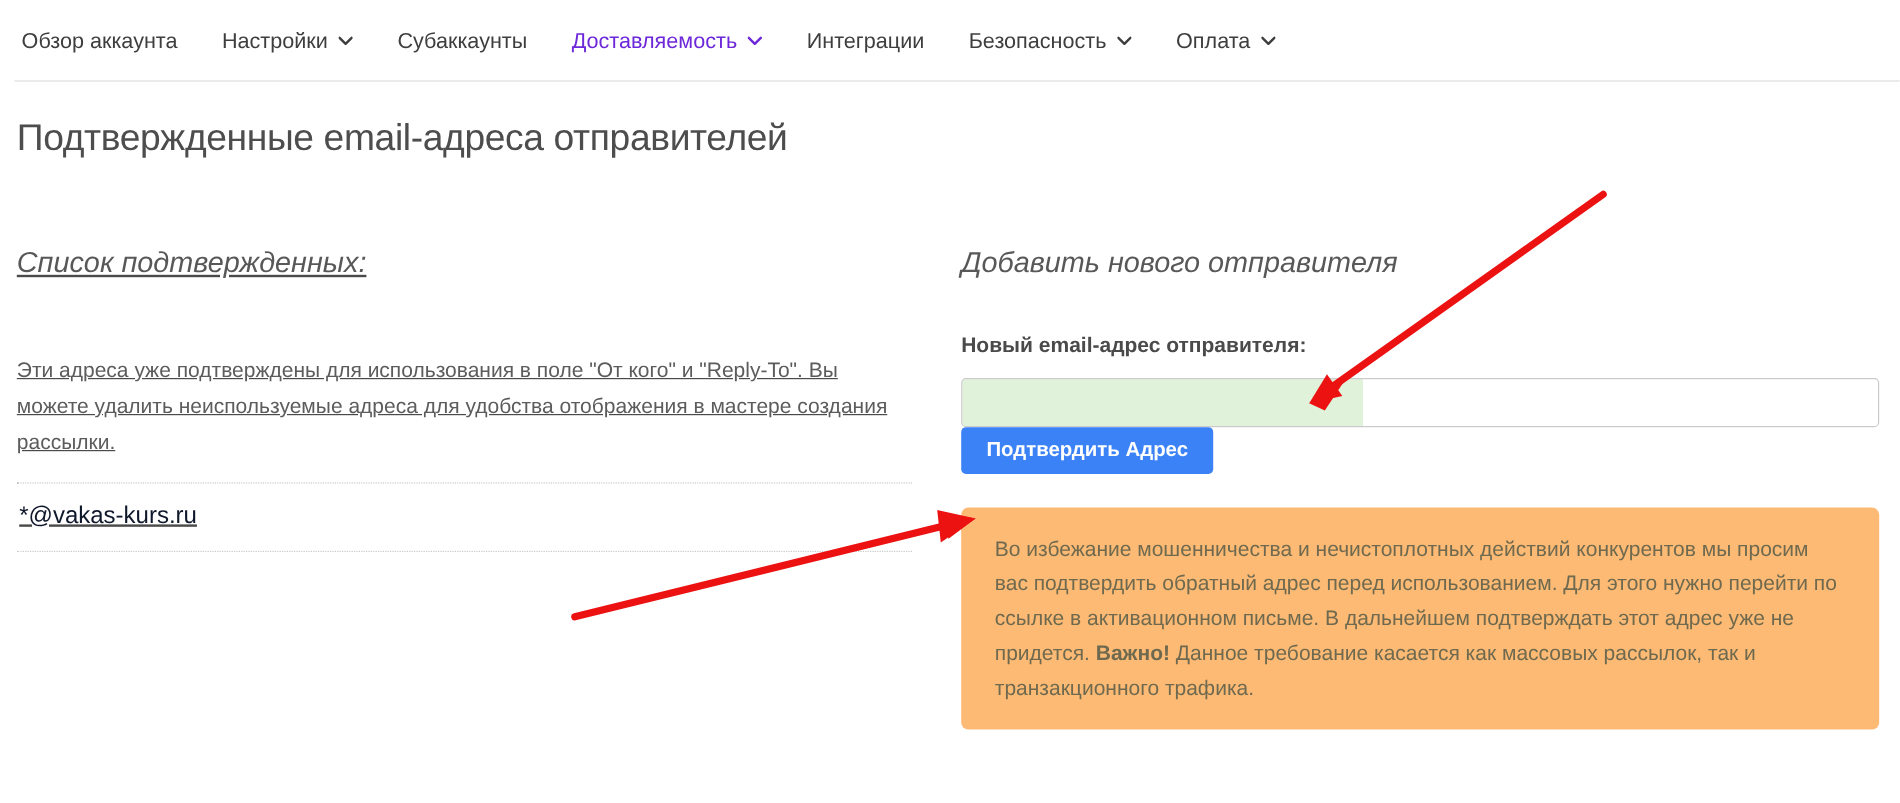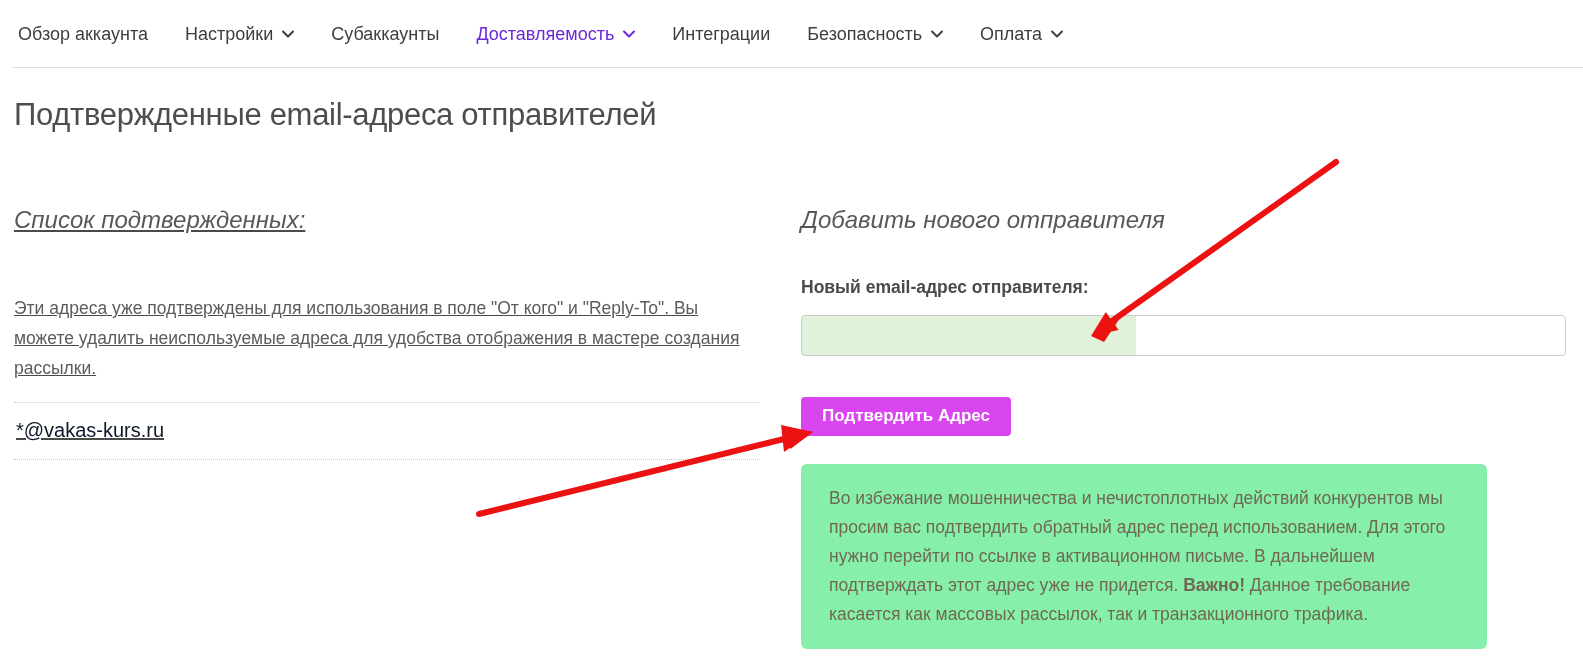--- a/index.html
+++ b/index.html
@@ -103,35 +103,34 @@
     border: 1px solid #cbcbcb;
     border-radius: 4px;
     padding: 0 10px;
     font-size: 17px;
     color: #4a4a4a;
     background: linear-gradient(90deg, #e0f2da 0px, #e0f2da 334px, #ffffff 334px);
     outline: none;
   }
   .confirm-btn {
     display: inline-block;
-    margin-top: 41px;
     padding: 9px 21px 10px 21px;
-    background: #d946ef;
+    background: #3b82f6;
     border: none;
     border-radius: 4px;
     color: #ffffff;
     font-family: "Liberation Sans", sans-serif;
     font-size: 17px;
     font-weight: 700;
     cursor: pointer;
   }
   .warning-box {
     margin-top: 28px;
-    width: 686px;
-    background: #86efac;
+    width: 765px;
+    background: #fdba74;
     border-radius: 6px;
     padding: 20px 28px 20px 28px;
     font-size: 17.5px;
     line-height: 29px;
     color: #6f6a4f;
   }
   .warning-box b { font-weight: 700; }
 
   
   .arrows {

